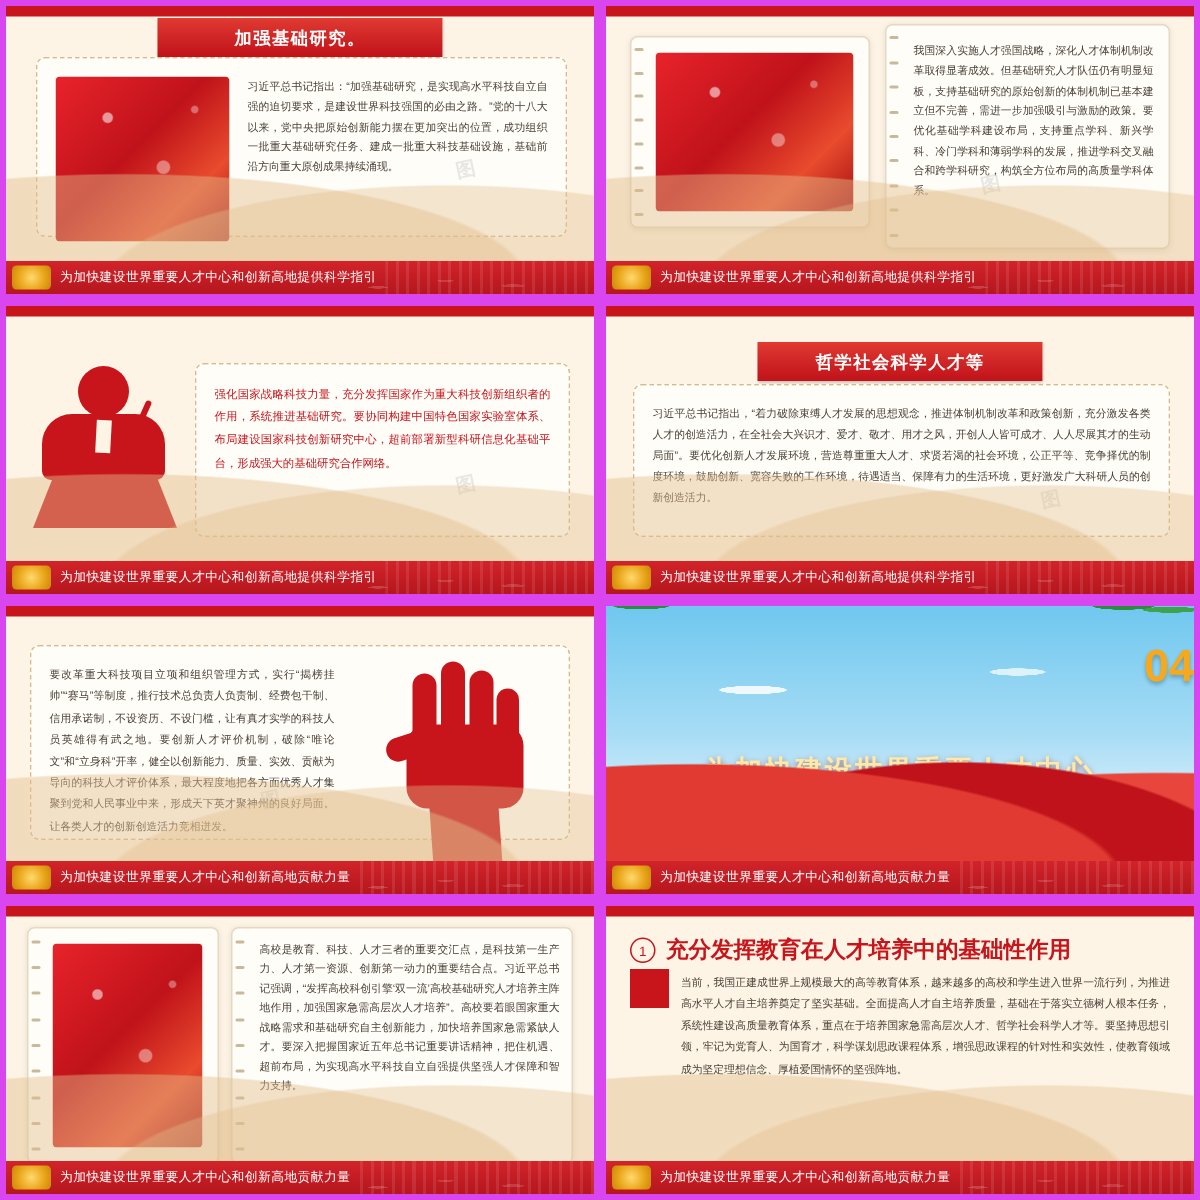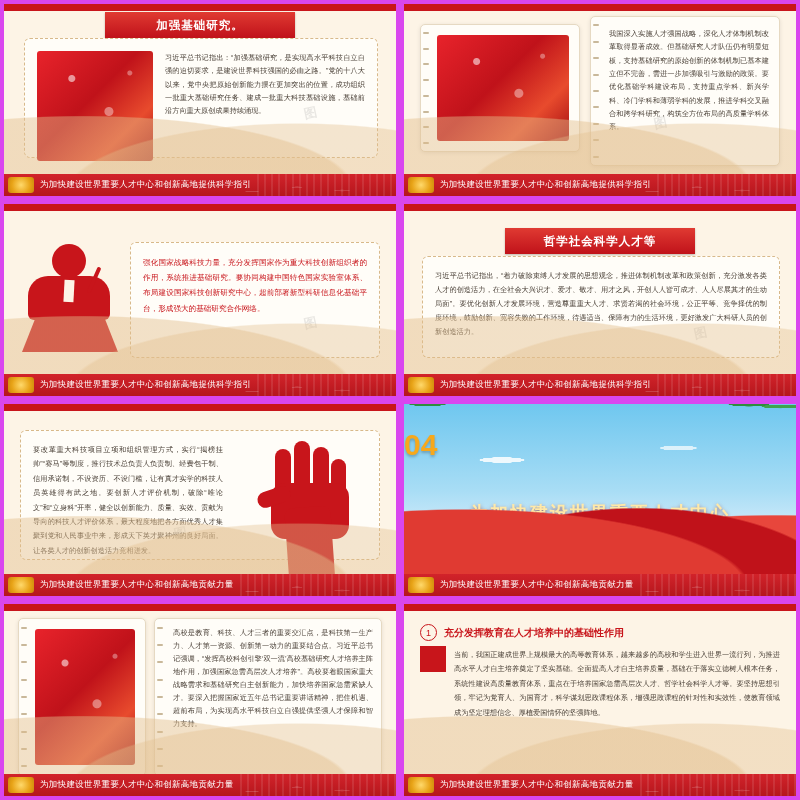--- a/index.html
+++ b/index.html
@@ -312,21 +312,21 @@
       <div class="seal"></div>
       <div class="ftxt">为加快建设世界重要人才中心和创新高地贡献力量</div>
       <div class="deco"></div>
       <div class="deco2"></div>
     </div>
   </div>
 
   <div class="slide sec">
     <div class="leaves"></div>
     <div class="clouds"></div>
-    <div style="position:absolute;left:0;right:0;top:24px;text-align:left;">
+    <div style="position:absolute;left:0;right:0;top:24px;text-align:right;">
       <div class="num">04</div>
     </div>
     <div style="position:absolute;left:0;right:0;top:96px;text-align:center;">
       <div class="bigtitle">为加快建设世界重要人才中心</div>
       <div class="bigtitle">和创新高地贡献力量</div>
     </div>
     <div class="redwave"></div>
     <div class="footbar">
       <div class="seal"></div>
       <div class="ftxt">为加快建设世界重要人才中心和创新高地贡献力量</div>
@@ -370,21 +370,21 @@
       <div class="ftxt">为加快建设世界重要人才中心和创新高地贡献力量</div>
       <div class="deco"></div>
       <div class="deco2"></div>
     </div>
   </div>
 
   <div class="slide bg-mountain">
     <div class="topstrip"></div>
     <div style="position:absolute;left:16px;top:20px;right:14px;display:flex;align-items:center;gap:7px;">
       <div class="numbullet">1</div>
-      <div style="font-size:10px;color:#c8151b;font-weight:bold;">充分发挥教育在人才培养中的基础性作用</div>
+      <div style="font-size:15px;color:#c8151b;font-weight:bold;">充分发挥教育在人才培养中的基础性作用</div>
     </div>
     <div style="position:absolute;left:16px;top:42px;width:26px;height:26px;background:#c8151b;"></div>
     <div class="body-text" style="position:absolute;left:50px;top:44px;right:16px;line-height:2;">当前，我国正建成世界上规模最大的高等教育体系，越来越多的高校和学生进入世界一流行列，为推进高水平人才自主培养奠定了坚实基础。全面提高人才自主培养质量，基础在于落实立德树人根本任务，系统性建设高质量教育体系，重点在于培养国家急需高层次人才、哲学社会科学人才等。要坚持思想引领，牢记为党育人、为国育才，科学谋划思政课程体系，增强思政课程的针对性和实效性，使教育领域成为坚定理想信念、厚植爱国情怀的坚强阵地。</div>
     <div class="footbar">
       <div class="seal"></div>
       <div class="ftxt">为加快建设世界重要人才中心和创新高地贡献力量</div>
       <div class="deco"></div>
       <div class="deco2"></div>
     </div>
   </div>

